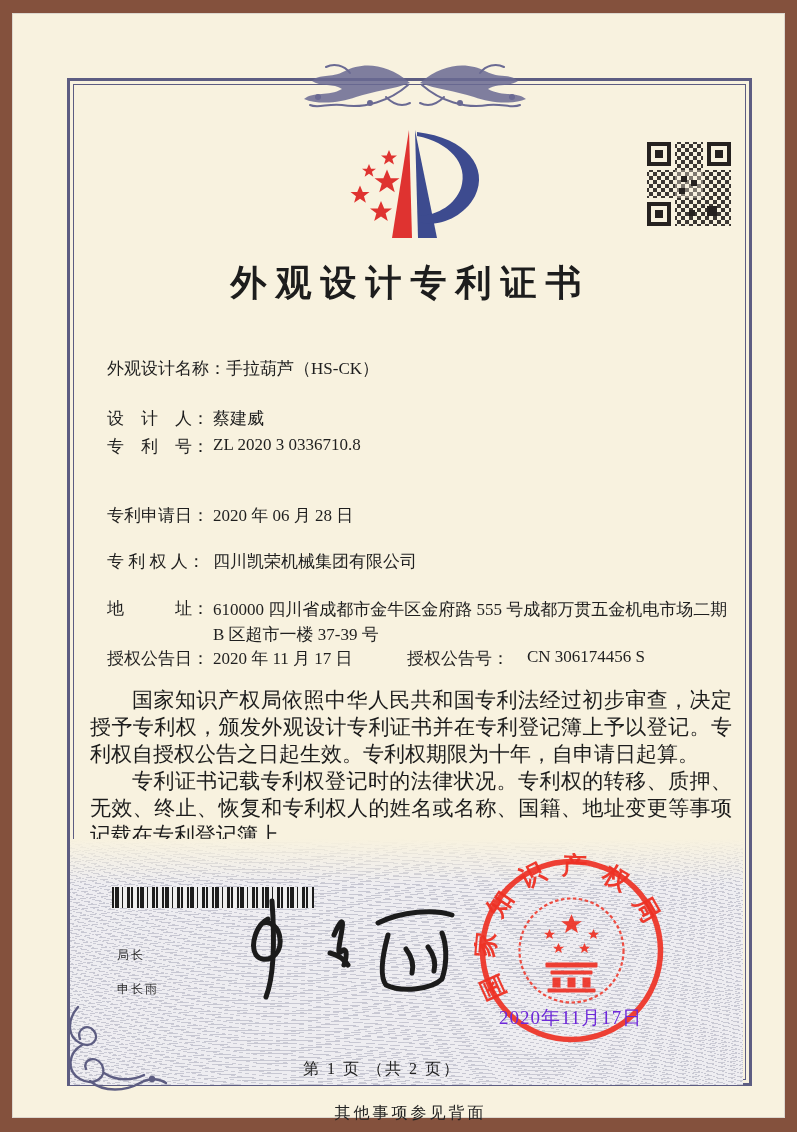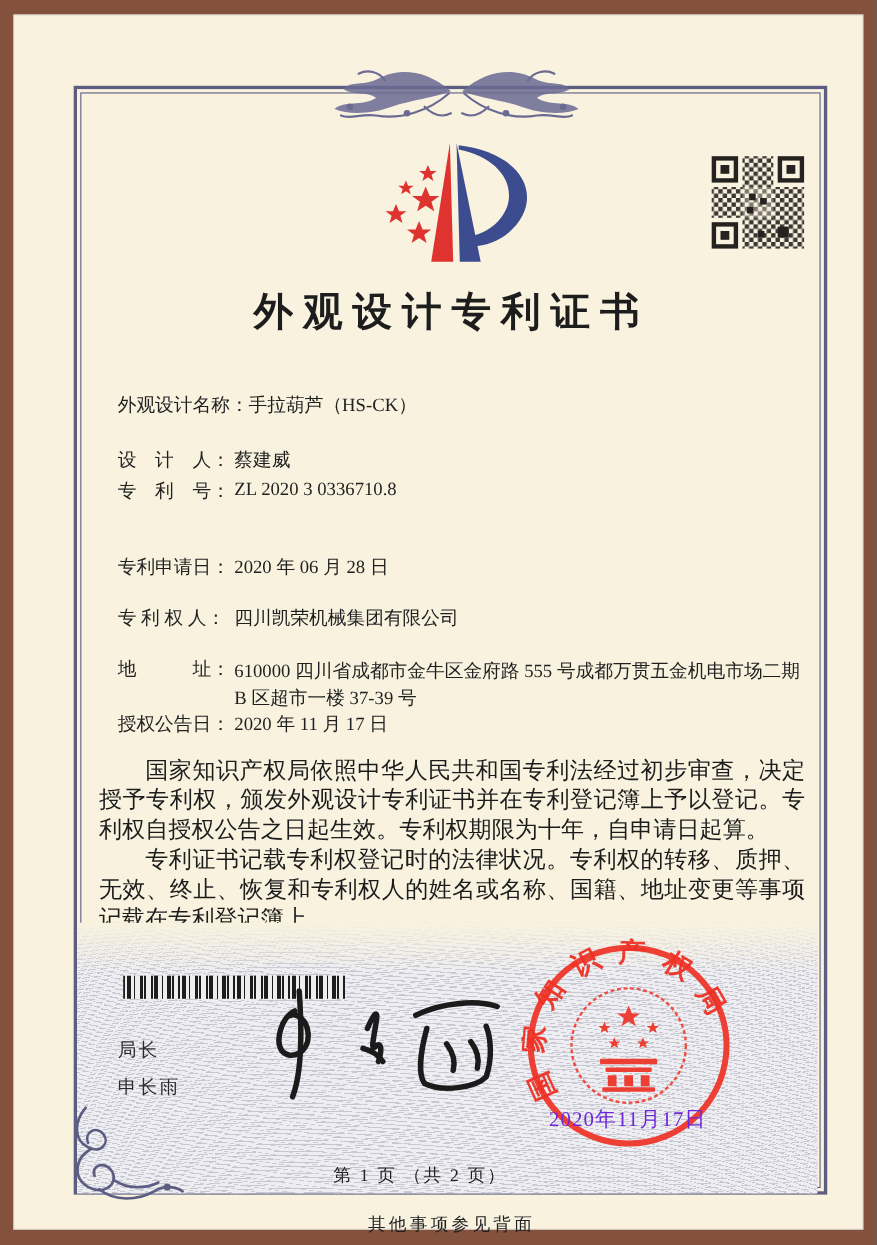--- a/index.html
+++ b/index.html
@@ -69,23 +69,23 @@
     position:absolute;left:100px;top:874px;width:202px;height:21px;
     background:
       repeating-linear-gradient(90deg,
         #1d1d1d 0 2px, #eee 2px 3px,
         #1d1d1d 3px 7px, #eee 7px 10px,
         #1d1d1d 10px 11px, #eee 11px 15px,
         #1d1d1d 15px 18px, #eee 18px 19px,
         #1d1d1d 19px 21px, #eee 21px 25px);
   }
   #officer{
-    position:absolute;left:95px;top:925px;
+    position:absolute;left:105px;top:925px;
     font-family:"Liberation Sans","DejaVu Sans",sans-serif;
-    font-size:17px;line-height:34px;color:#2b2b2b;letter-spacing:2px;
+    font-size:12px;line-height:34px;color:#2b2b2b;letter-spacing:2px;
   }
   #signature{position:absolute;left:218px;top:880px;width:230px;height:115px;}
   
   #seal{position:absolute;left:462px;top:840px;width:195px;height:195px;}
   #seal-date{
     position:absolute;left:487px;top:992px;width:160px;
     font-size:19px;letter-spacing:1px;color:#6d28d9;white-space:nowrap;
   }
   
   #page-info{
@@ -203,20 +203,23 @@
     </div>
     <div class="frow" id="f-owner">
       <span class="lbl">专 利 权 人：</span><span class="val">四川凯荣机械集团有限公司</span>
     </div>
     <div class="frow" id="f-addr">
       <span class="lbl">地　　　址：</span><span class="val">610000 四川省成都市金牛区金府路 555 号成都万贯五金机电市场二期 B 区超市一楼 37-39 号</span>
     </div>
     <div class="frow" id="f-grantdate">
       <span class="lbl">授权公告日：</span><span class="val">2020 年 11 月 17 日</span>
     </div>
+    <div class="frow" id="f-grantno">
+      <span class="lbl">授权公告号：</span><span class="val">CN 306174456 S</span>
+    </div>
 
     <div id="body-text">
       <p>国家知识产权局依照中华人民共和国专利法经过初步审查，决定授予专利权，颁发外观设计专利证书并在专利登记簿上予以登记。专利权自授权公告之日起生效。专利权期限为十年，自申请日起算。</p>
       <p>专利证书记载专利权登记时的法律状况。专利权的转移、质押、无效、终止、恢复和专利权人的姓名或名称、国籍、地址变更等事项记载在专利登记簿上。</p>
     </div>
 
     <div id="band"></div>
 
     <svg class="orn" style="left:48px;top:990px;" width="110" height="95" viewBox="0 0 110 95">
       <g fill="none" stroke="#5d5d82" stroke-width="2.4" stroke-linecap="round">

